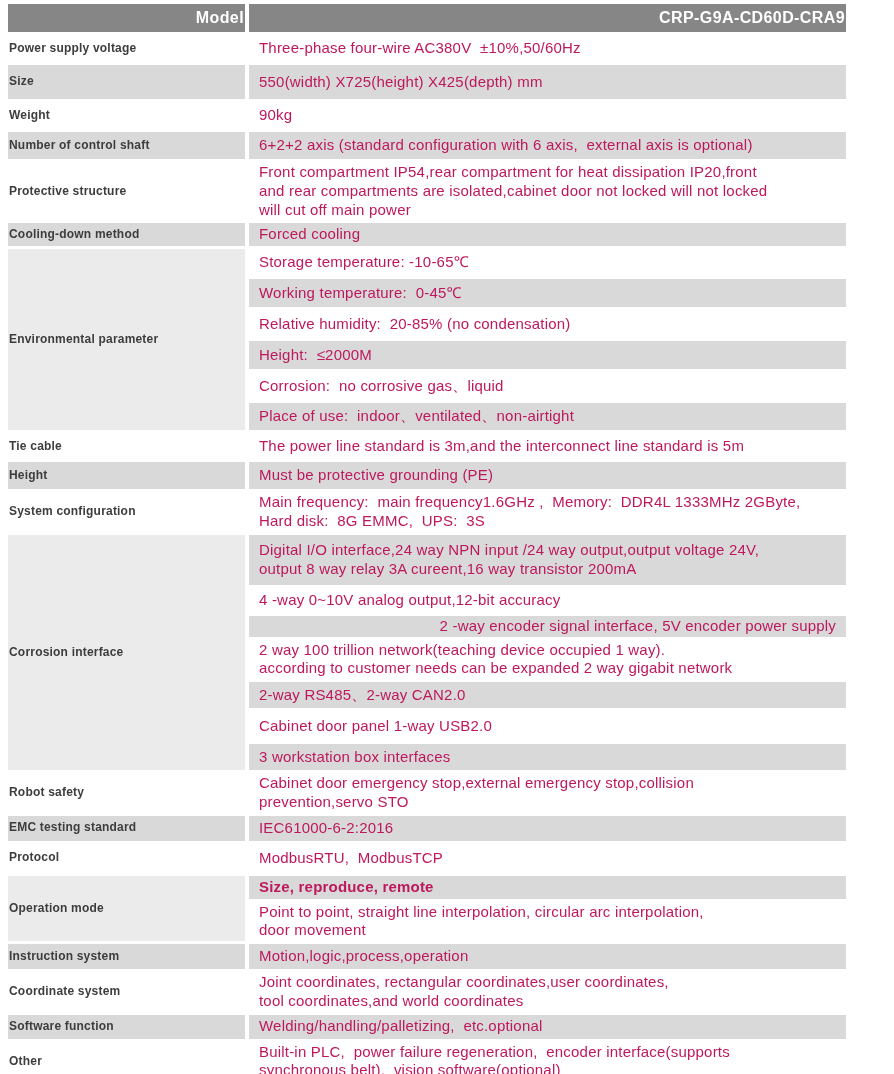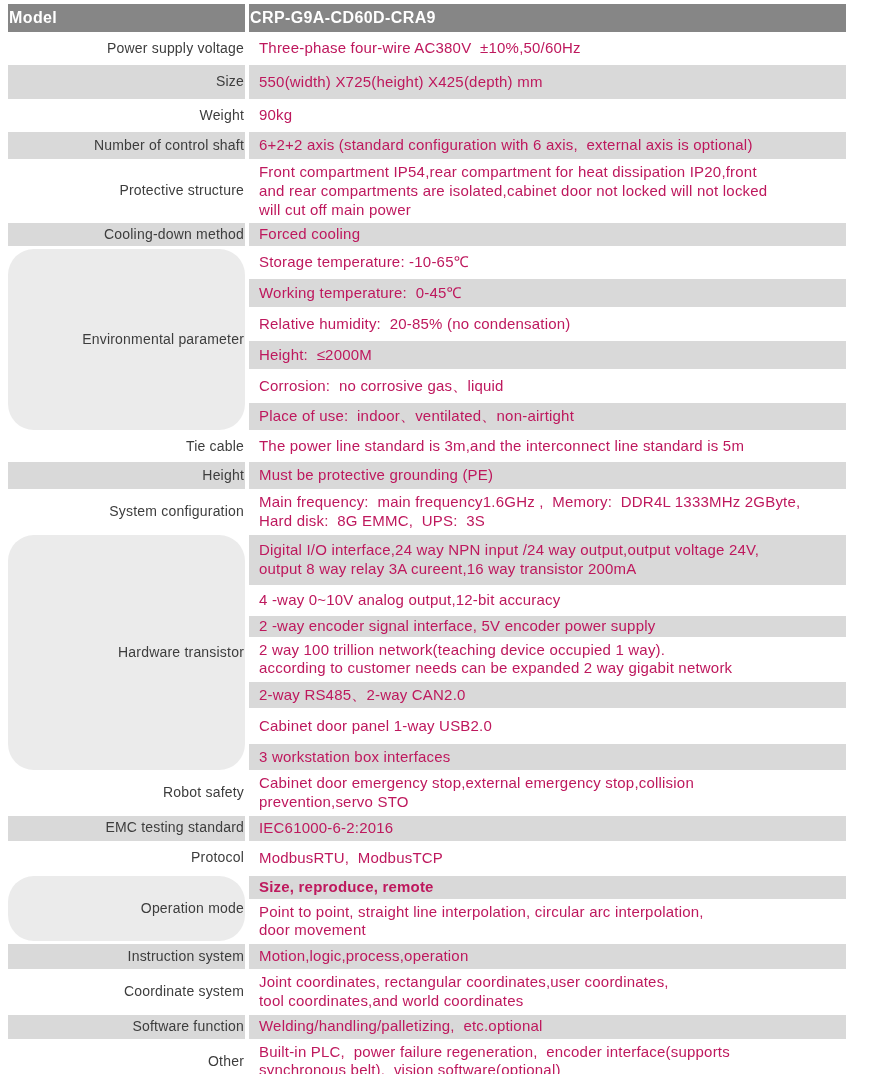--- a/index.html
+++ b/index.html
@@ -1,25 +1,25 @@
 <!DOCTYPE html>
 <html><head>
 <meta charset="utf-8">
 <style>
   html,body{margin:0;padding:0;background:#fff;}
   body{width:894px;height:1074px;font-family:"Liberation Sans",sans-serif;overflow:hidden;}
   table.spec{border-collapse:separate;border-spacing:4px 3px;margin:1px 0 0 4px;width:846px;table-layout:fixed;}
   col.c-label{width:237px;}
   td{vertical-align:middle;overflow:hidden;}
-  tr.head td{background:#868686;color:#fff;font-weight:bold;font-size:16px;text-align:left;letter-spacing:0.4px;}
-  td.lbl{text-align:right;font-weight:normal;color:#3d3d3d;font-size:14px;letter-spacing:0.2px;line-height:1.1;}
+  tr.head td{background:#868686;color:#fff;font-weight:bold;font-size:16px;text-align:right;letter-spacing:0.4px;}
+  td.lbl{text-align:left;font-weight:bold;color:#3d3d3d;font-size:12px;letter-spacing:0.2px;line-height:1.1;}
   td.val{padding:1px 10px;color:#be185d;font-size:15px;letter-spacing:0.2px;white-space:pre-wrap;line-height:1.25;}
   .w{background:#ffffff;}
   .g{background:#d9d9d9;}
-  .span-lbl{background:#ebebeb;border-radius:26px;}
+  .span-lbl{background:#ebebeb;}
   .tight{line-height:1.05;}
   .roomy{line-height:1.9;}
   .strong{font-weight:bold;color:#444;}
 </style>
 </head>
 <body>
 
 <table class="spec">
   <colgroup>
       <col class="c-label">
@@ -94,28 +94,28 @@
     <td class="val g">Must be protective grounding (PE)</td>
   </tr>
 
   <tr style="height:30px;">
     <td class="lbl w">System configuration</td>
     <td class="val w tight">Main frequency:  main frequency1.6GHz ,  Memory:  DDR4L 1333MHz 2GByte,
 Hard disk:  8G EMMC,  UPS:  3S</td>
   </tr>
 
   <tr style="height:50px;">
-    <td class="lbl span-lbl" rowspan="7">Hardware transistor</td>
+    <td class="lbl span-lbl" rowspan="7">Corrosion interface</td>
     <td class="val g roomy">Digital I/O interface,24 way NPN input /24 way output,output voltage 24V,
 output 8 way relay 3A cureent,16 way transistor 200mA</td>
   </tr>
   <tr style="height:25px;">
     <td class="val w">4 -way 0~10V analog output,12-bit accuracy</td>
   </tr>
-  <tr style="height:16px;">
+  <tr style="height:16px;text-align:right;">
     <td class="val g">2 -way encoder signal interface, 5V encoder power supply</td>
   </tr>
   <tr style="height:32px;">
     <td class="val w tight">2 way 100 trillion network(teaching device occupied 1 way).
 according to customer needs can be expanded 2 way gigabit network</td>
   </tr>
   <tr style="height:26px;">
     <td class="val g">2-way RS485、2-way CAN2.0</td>
   </tr>
   <tr style="height:30px;">

